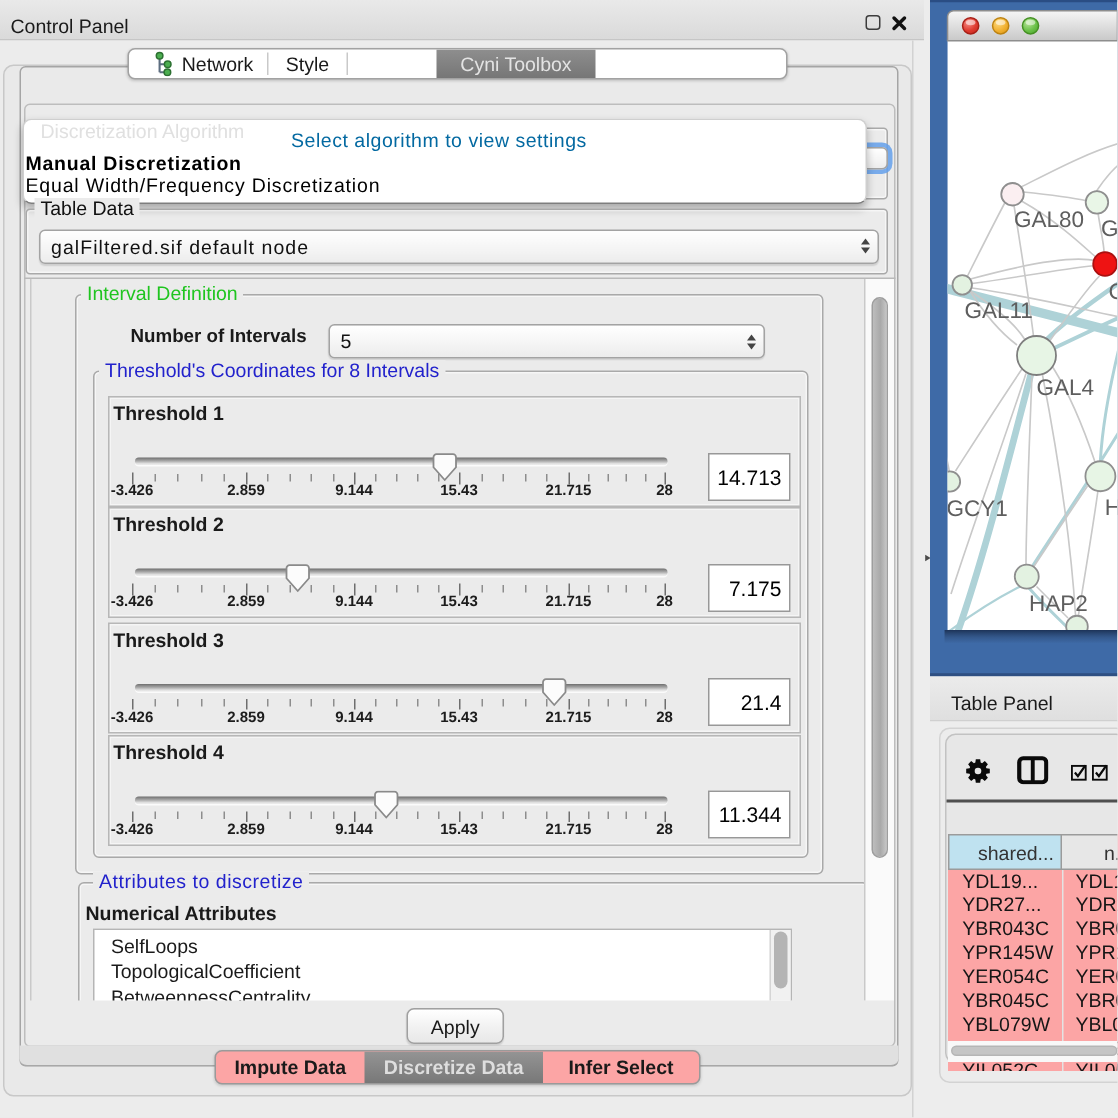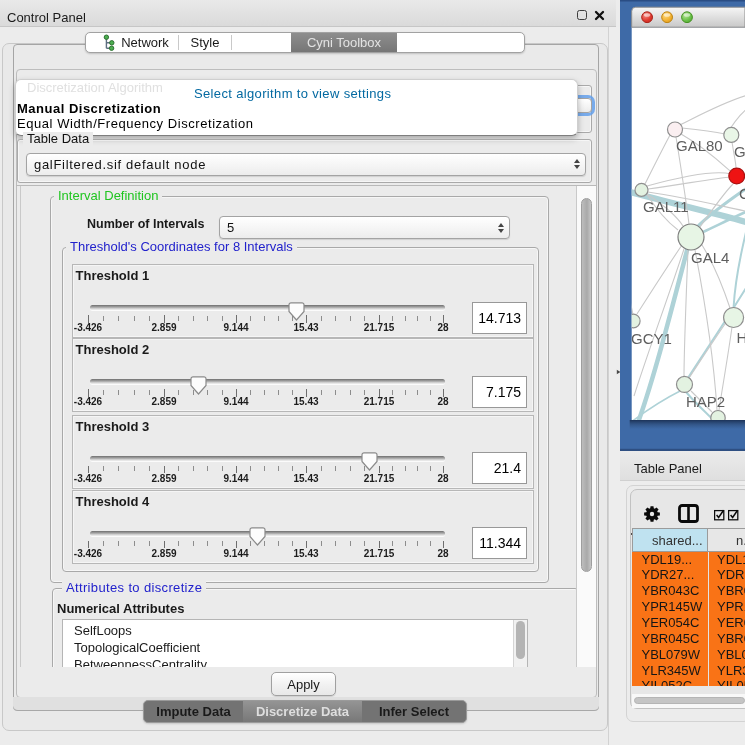--- a/index.html
+++ b/index.html
@@ -288,21 +288,21 @@
 
 <div class="abs" style="left:16px;top:185px;width:581px;height:1px;background:#b9b9b9"></div>
 <div class="abs" style="left:19.5px;top:186px;width:1px;height:481px;background:#c9c9c9"></div>
 <div class="abs" style="left:576px;top:186px;width:20px;height:481px;background:#fafafa;border-left:1px solid #c9c9c9;box-sizing:border-box"></div>
 <div class="abs" style="left:581px;top:198px;width:11px;height:374px;border-radius:5.5px;background:linear-gradient(90deg,#bdbdbd,#a9a9a9 55%,#c6c6c6);border:1px solid #9e9e9e;box-sizing:border-box"></div>
 
 <div class="abs hc" style="left:271px;top:672px;width:63px;height:22px;border:1px solid #a0a0a0;border-radius:5px;background:linear-gradient(#ffffff,#f1f1f1 55%,#e8e8e8);box-shadow:0 1px 1px rgba(0,0,0,.12)">Apply</div>
 
 <div class="abs" style="left:13px;top:697px;width:586px;height:14px;background:#e0e0e0;border-bottom:1px solid #a8a8a8;border-radius:0 0 5px 5px;box-sizing:border-box"></div>
 
-<div class="abs" style="left:143px;top:700px;width:324px;height:23px;background:#737373;border:1px solid #9a9a9a;border-radius:5px;box-shadow:0 1px 2px rgba(0,0,0,.15);box-sizing:border-box;overflow:hidden;font-weight:bold">
+<div class="abs" style="left:143px;top:700px;width:324px;height:23px;background:#fca5a5;border:1px solid #9a9a9a;border-radius:5px;box-shadow:0 1px 2px rgba(0,0,0,.15);box-sizing:border-box;overflow:hidden;font-weight:bold">
   <div class="abs hc" style="left:0;top:0;width:99px;height:21px">Impute Data</div>
   <div class="abs hc" style="left:99px;top:0;width:119px;height:21px;background:linear-gradient(#949494,#787878);color:#dedede">Discretize Data</div>
   <div class="abs hc" style="left:218px;top:0;width:104px;height:21px">Infer Select</div>
 </div>
 
 <svg class="abs" style="left:620px;top:0" width="125" height="451" viewBox="0 0 125 451">
   <defs>
     <clipPath id="cv">
         <rect x="11.7" y="27.2" width="113.3" height="392.8"></rect>
       </clipPath>
@@ -425,21 +425,21 @@
 <svg class="abs" style="left:714px;top:509px" width="12" height="12" viewBox="0 0 12 12">
   <rect x="0.6" y="1.6" width="9.2" height="9.2" fill="none" stroke="#0a0a0a" stroke-width="1.25"></rect>
   <path d="M2.6 6 L4.6 8.4 L9.6 1.2" stroke="#0a0a0a" stroke-width="1.5" fill="none"></path>
 </svg>
 <svg class="abs" style="left:727.5px;top:509px" width="12" height="12" viewBox="0 0 12 12">
   <rect x="0.6" y="1.6" width="9.2" height="9.2" fill="none" stroke="#0a0a0a" stroke-width="1.25"></rect>
   <path d="M2.6 6 L4.6 8.4 L9.6 1.2" stroke="#0a0a0a" stroke-width="1.5" fill="none"></path>
 </svg>
 <div class="abs" style="left:631px;top:532.6px;width:114px;height:2px;background:#4f4f4f"></div>
 
-<div class="abs" style="left:632px;top:528px;width:113px;height:158px;overflow:hidden;background:#f97316">
+<div class="abs" style="left:632px;top:556px;width:113px;height:158px;overflow:hidden;background:#fca5a5">
   <div class="abs" style="left:0;top:0;width:76px;height:23.6px;background:#bfe2f0;border:1px solid #9b9b9b;box-sizing:border-box"></div>
   <div class="abs" style="left:76px;top:0;width:60px;height:23.6px;background:#e7e7e7;border:1px solid #9b9b9b;border-left:none;box-sizing:border-box"></div>
   <div class="abs" style="left:20px;top:5px;color:#333">shared...</div>
   <div class="abs" style="left:104px;top:5px;color:#333">n...</div>
   <div class="abs" style="left:76px;top:24px;width:1px;height:140px;background:#e3e3e3"></div>
   <div class="abs" style="left:9.5px;top:23.6px;line-height:15.86px;color:#161616">YDL19...<br>YDR27...<br>YBR043C<br>YPR145W<br>YER054C<br>YBR045C<br>YBL079W<br>YLR345W<br>YIL052C</div>
   <div class="abs" style="left:85px;top:23.6px;line-height:15.86px;color:#161616">YDL190W<br>YDR277C<br>YBR043C<br>YPR145W<br>YER054C<br>YBR045C<br>YBL079W<br>YLR345W<br>YIL052C</div>
 </div>
 <div class="abs" style="left:632px;top:694px;width:113px;height:14px;background:#f8f8f8"></div>
 <div class="abs" style="left:634px;top:697.3px;width:111px;height:7px;border-radius:4px;background:#c5c5c5;border:1px solid #b5b5b5;box-sizing:border-box"></div>

